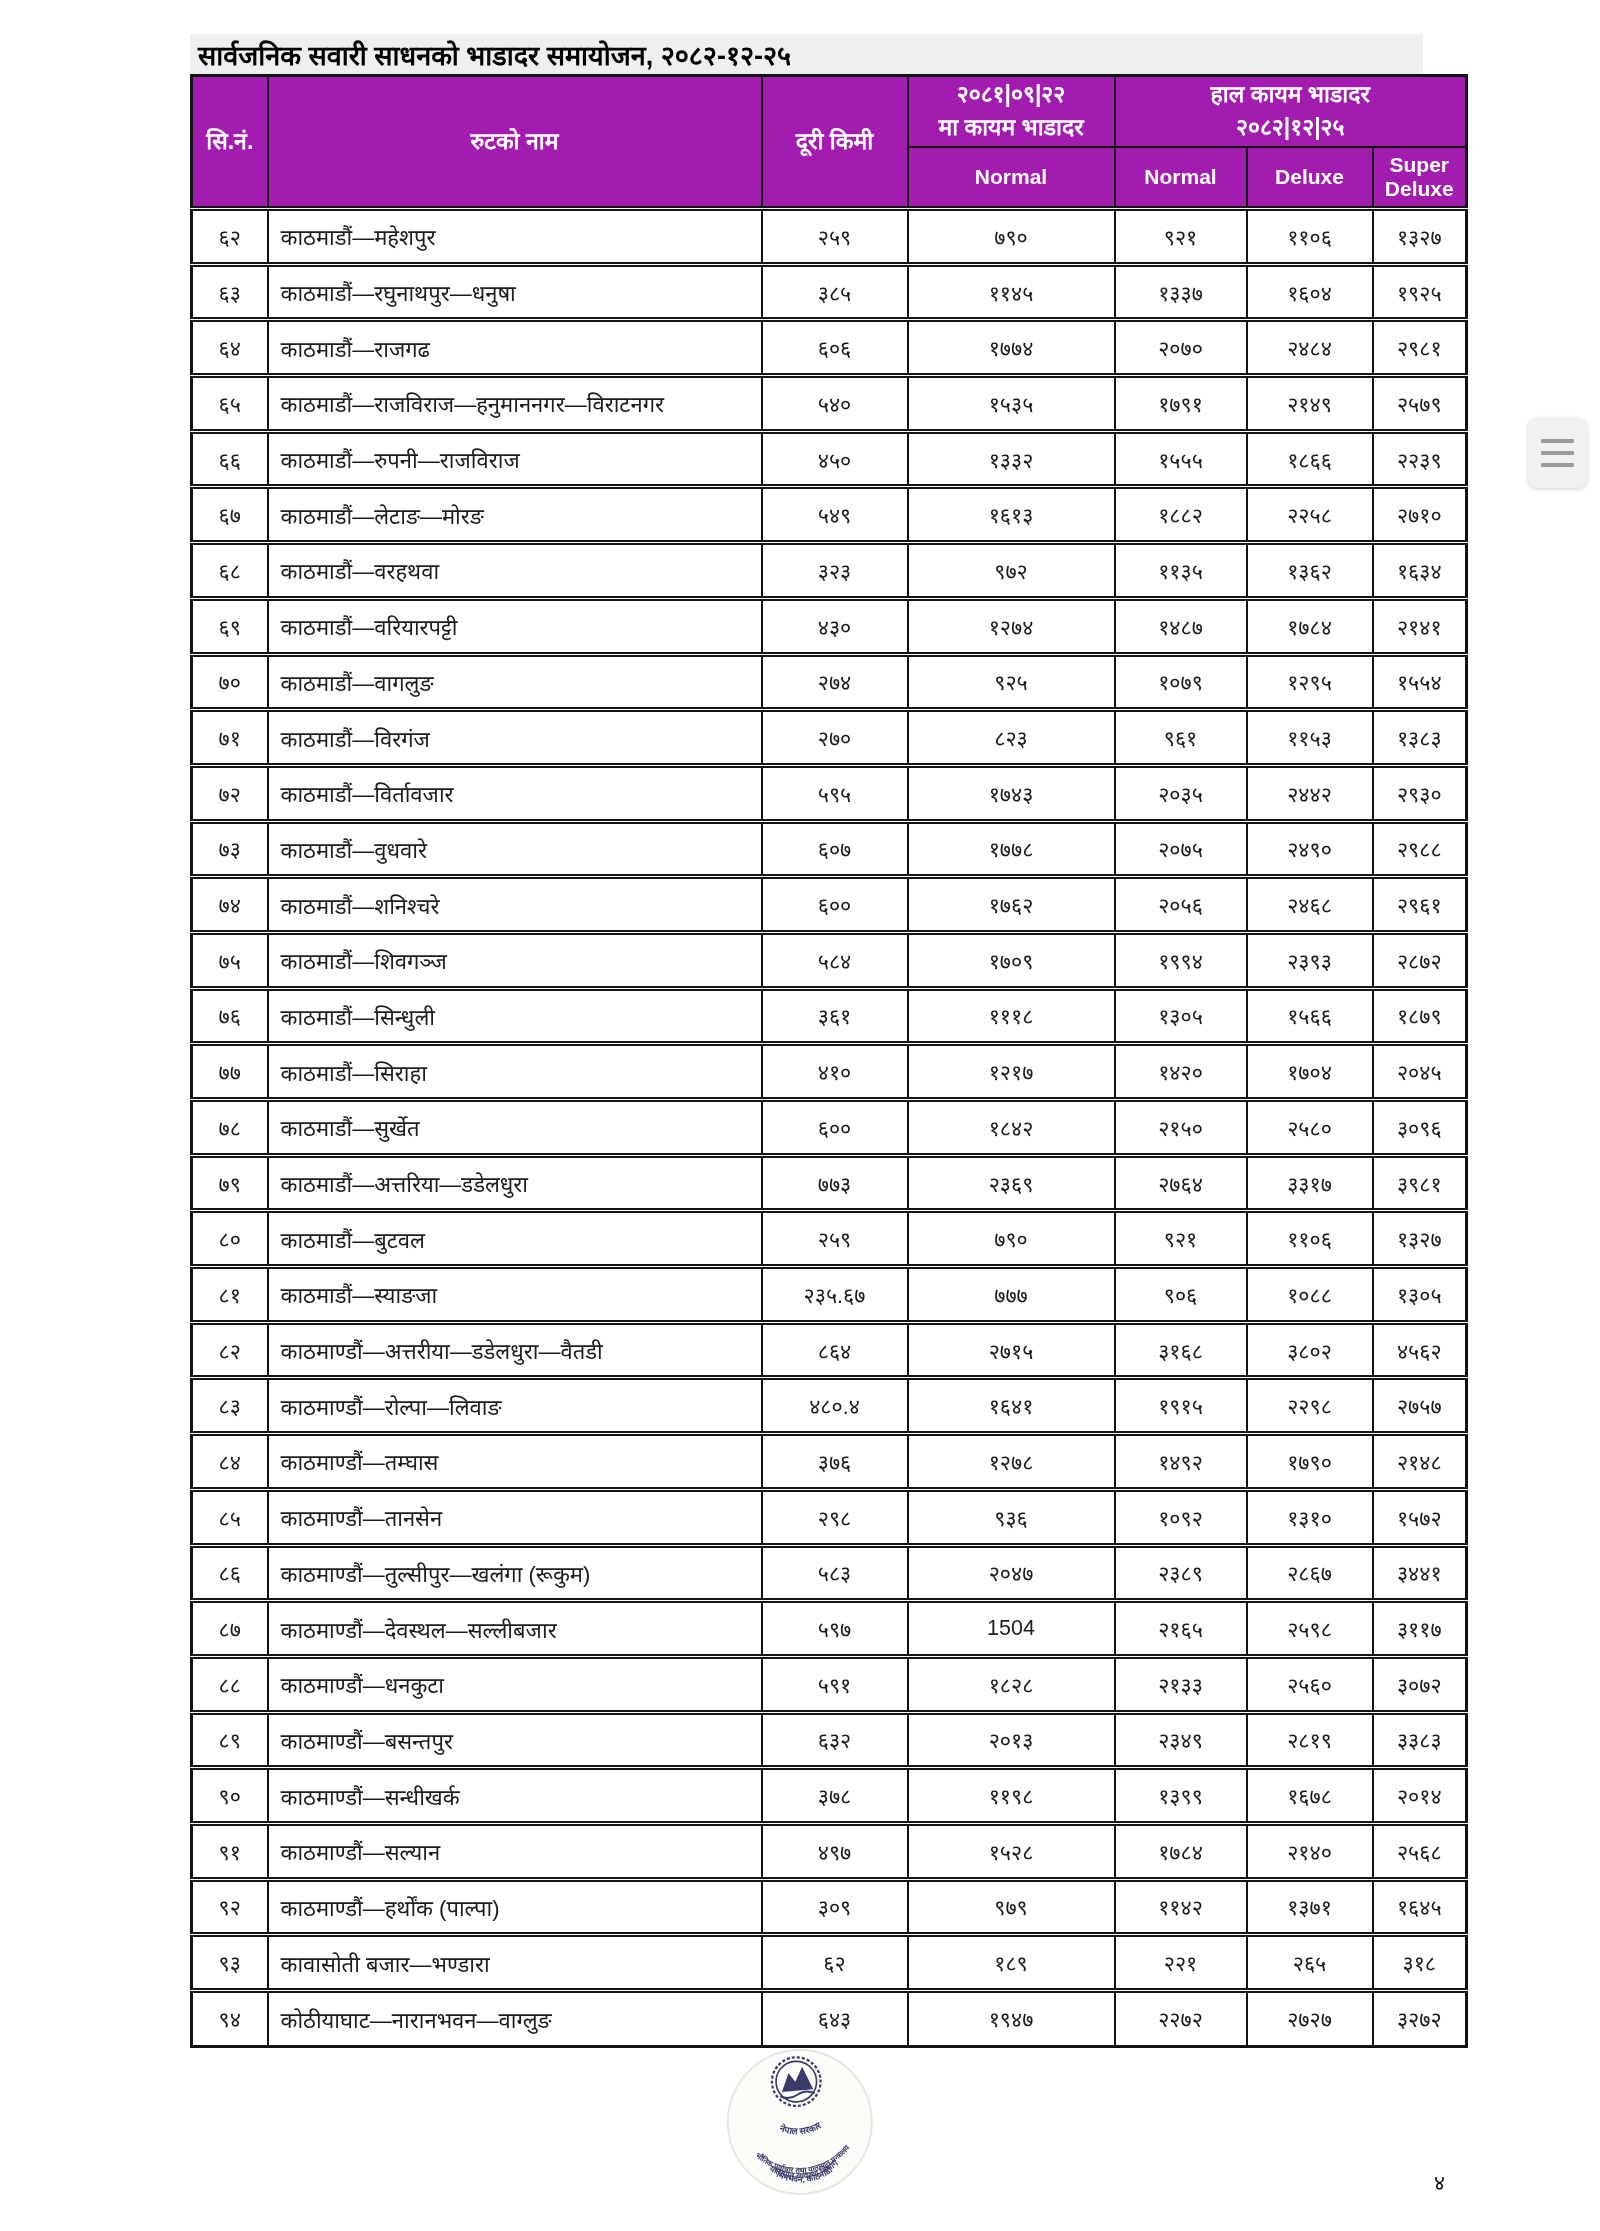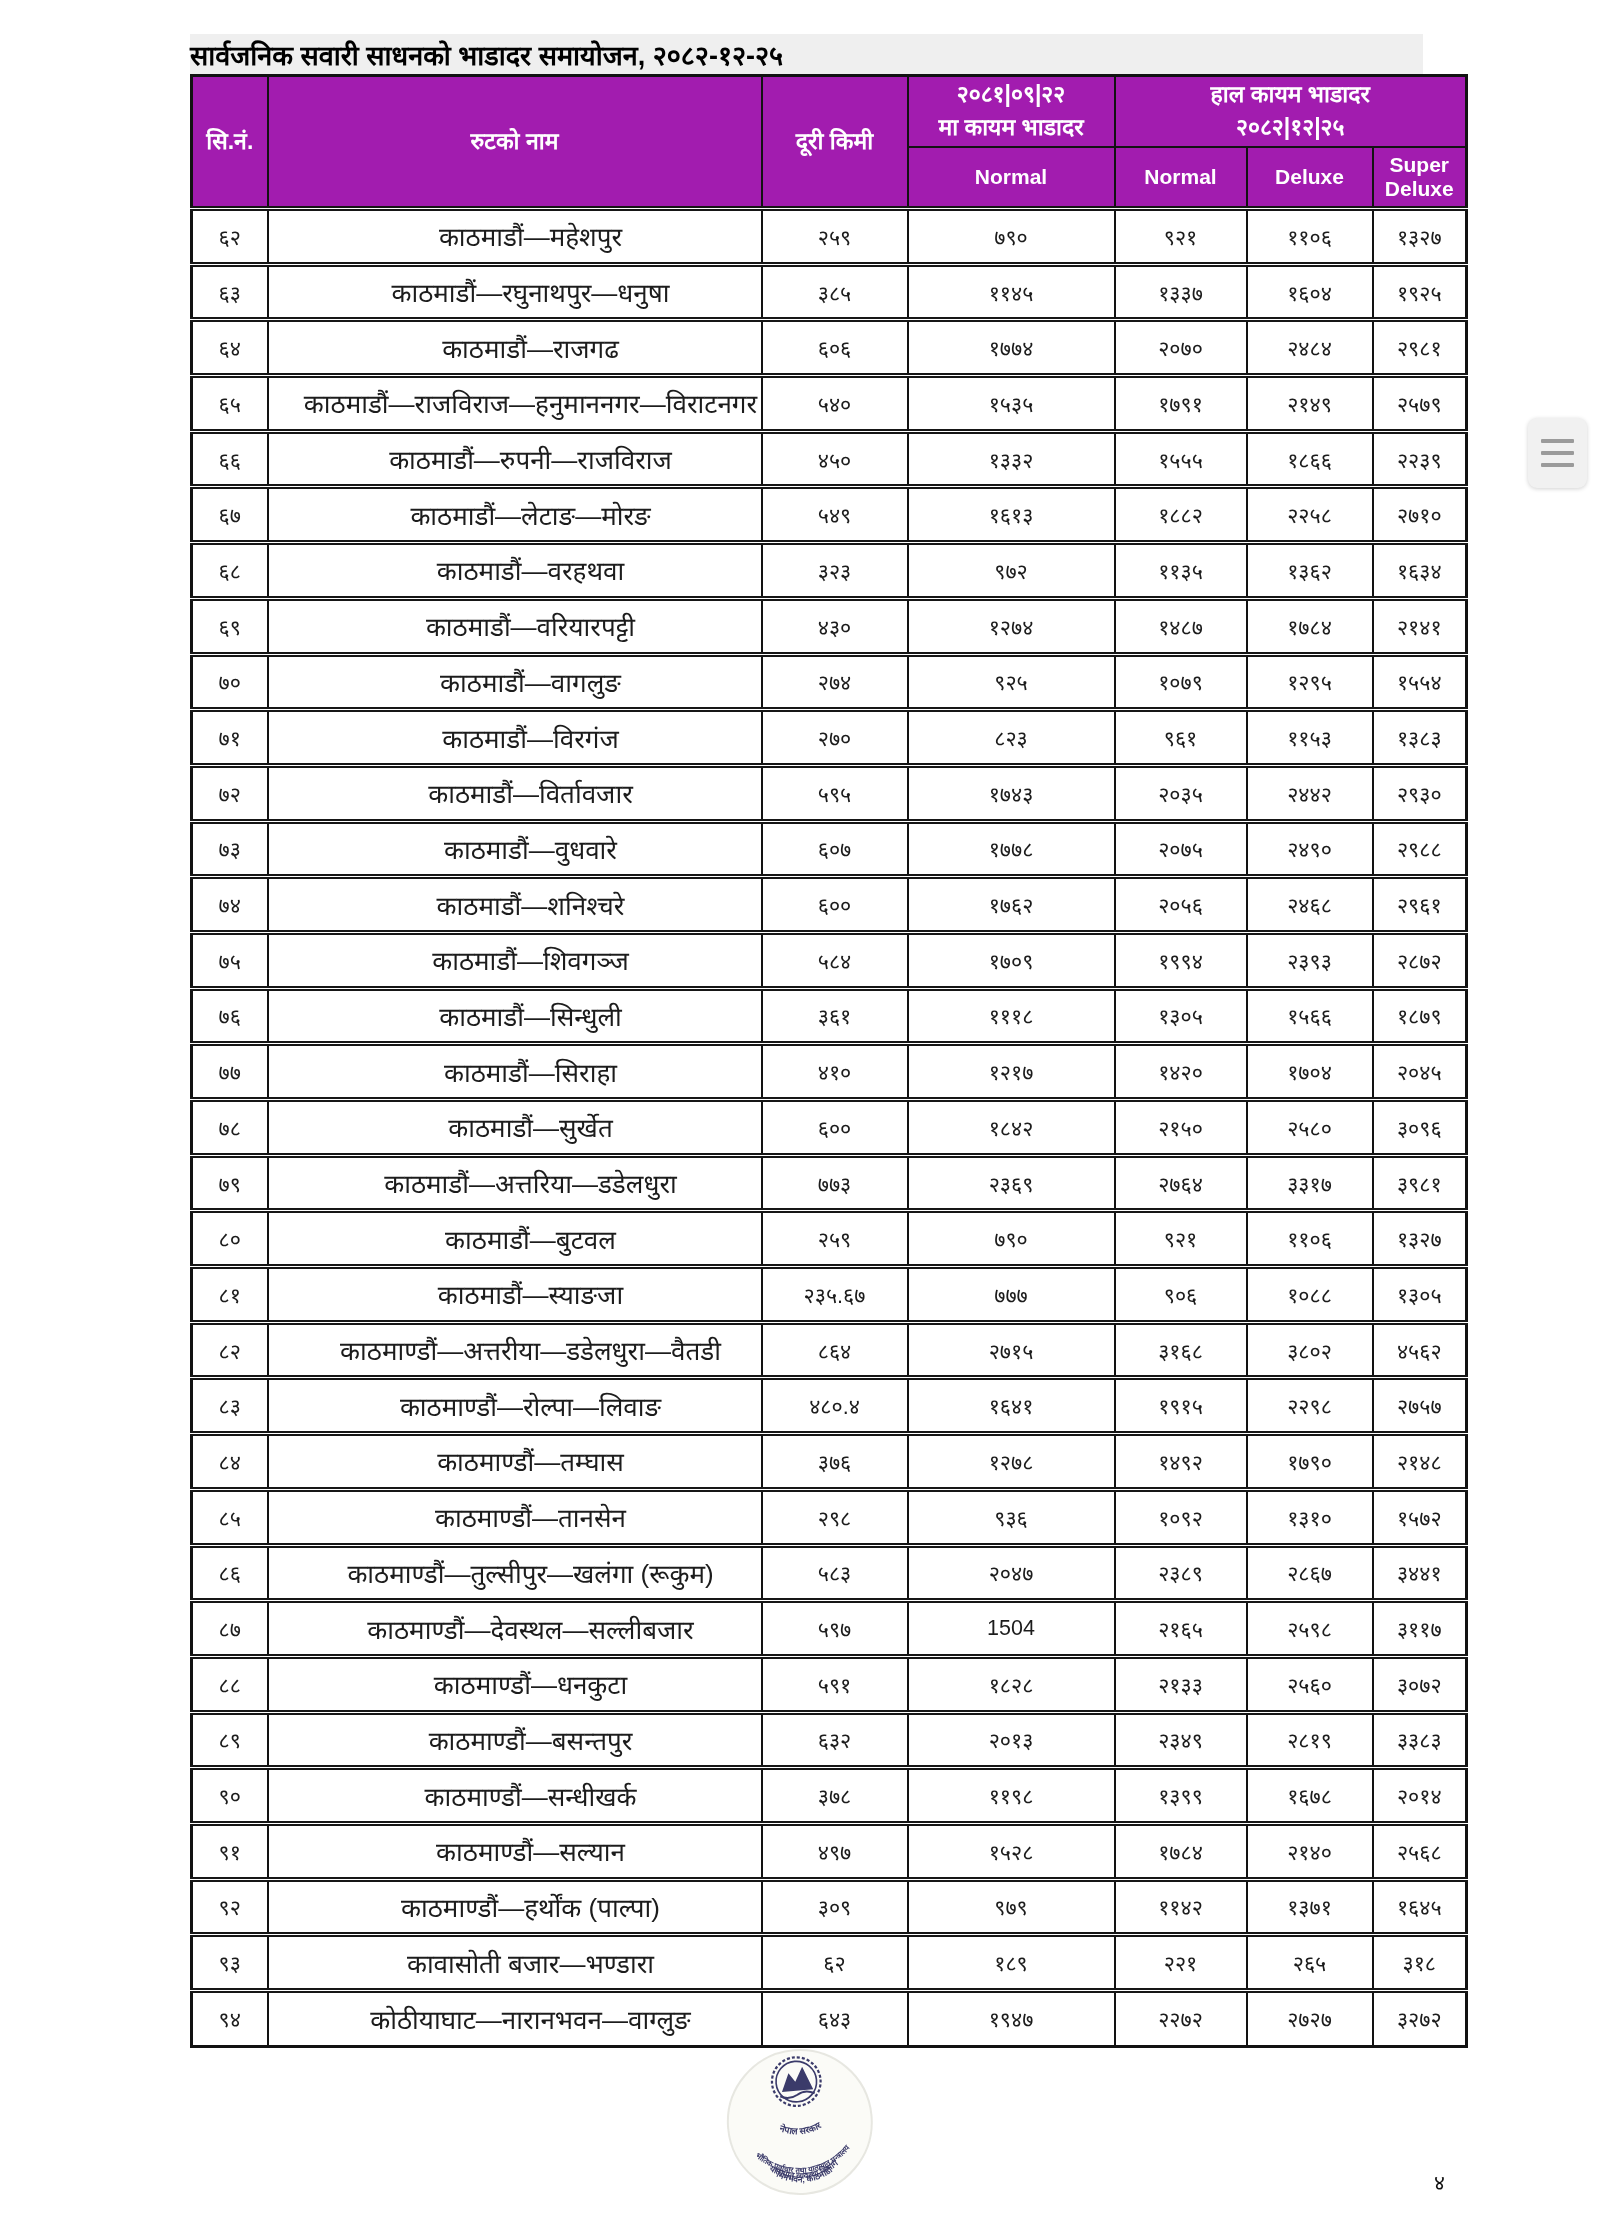--- a/index.html
+++ b/index.html
@@ -14,21 +14,21 @@
 
   
   .title-strip {
     position: absolute; left: 190px; top: 34px;
     width: 1233px; height: 40px;
     background: #efefef;
     display: flex; align-items: center;
   }
   .title-strip .title-text {
     font-size: 27px; font-weight: bold; color: #000;
-    white-space: nowrap;
+    padding-left: 8px; white-space: nowrap;
   }
 
   
   table.fare-table {
     position: absolute; left: 190px; top: 74px;
     width: 1275px;
     border-collapse: collapse; table-layout: fixed;
     border: 3px solid #121212;
   }
   .fare-table th, .fare-table td {
@@ -45,21 +45,21 @@
   .th-dev { font-size: 23px; line-height: 1.45; }
   .th-lat { font-size: 21px; font-weight: normal; line-height: 1.15; }
   .fare-table tbody tr { height: 55.7px; }
   .fare-table tbody td {
     border-top: 5px double #161616;
     font-size: 21.5px;
     text-align: center;
     background: #ffffff;
   }
   .fare-table tbody td.c1 {
-    text-align: center; padding-left: 33px; font-size: 26px;
+    text-align: left; padding-left: 12px; font-size: 22px;
   }
 
   
   .stamp {
     position: absolute; left: 724px; top: 2048px;
     width: 152px; height: 152px;
     transform: rotate(-5deg);
     opacity: 0.92;
   }
 

